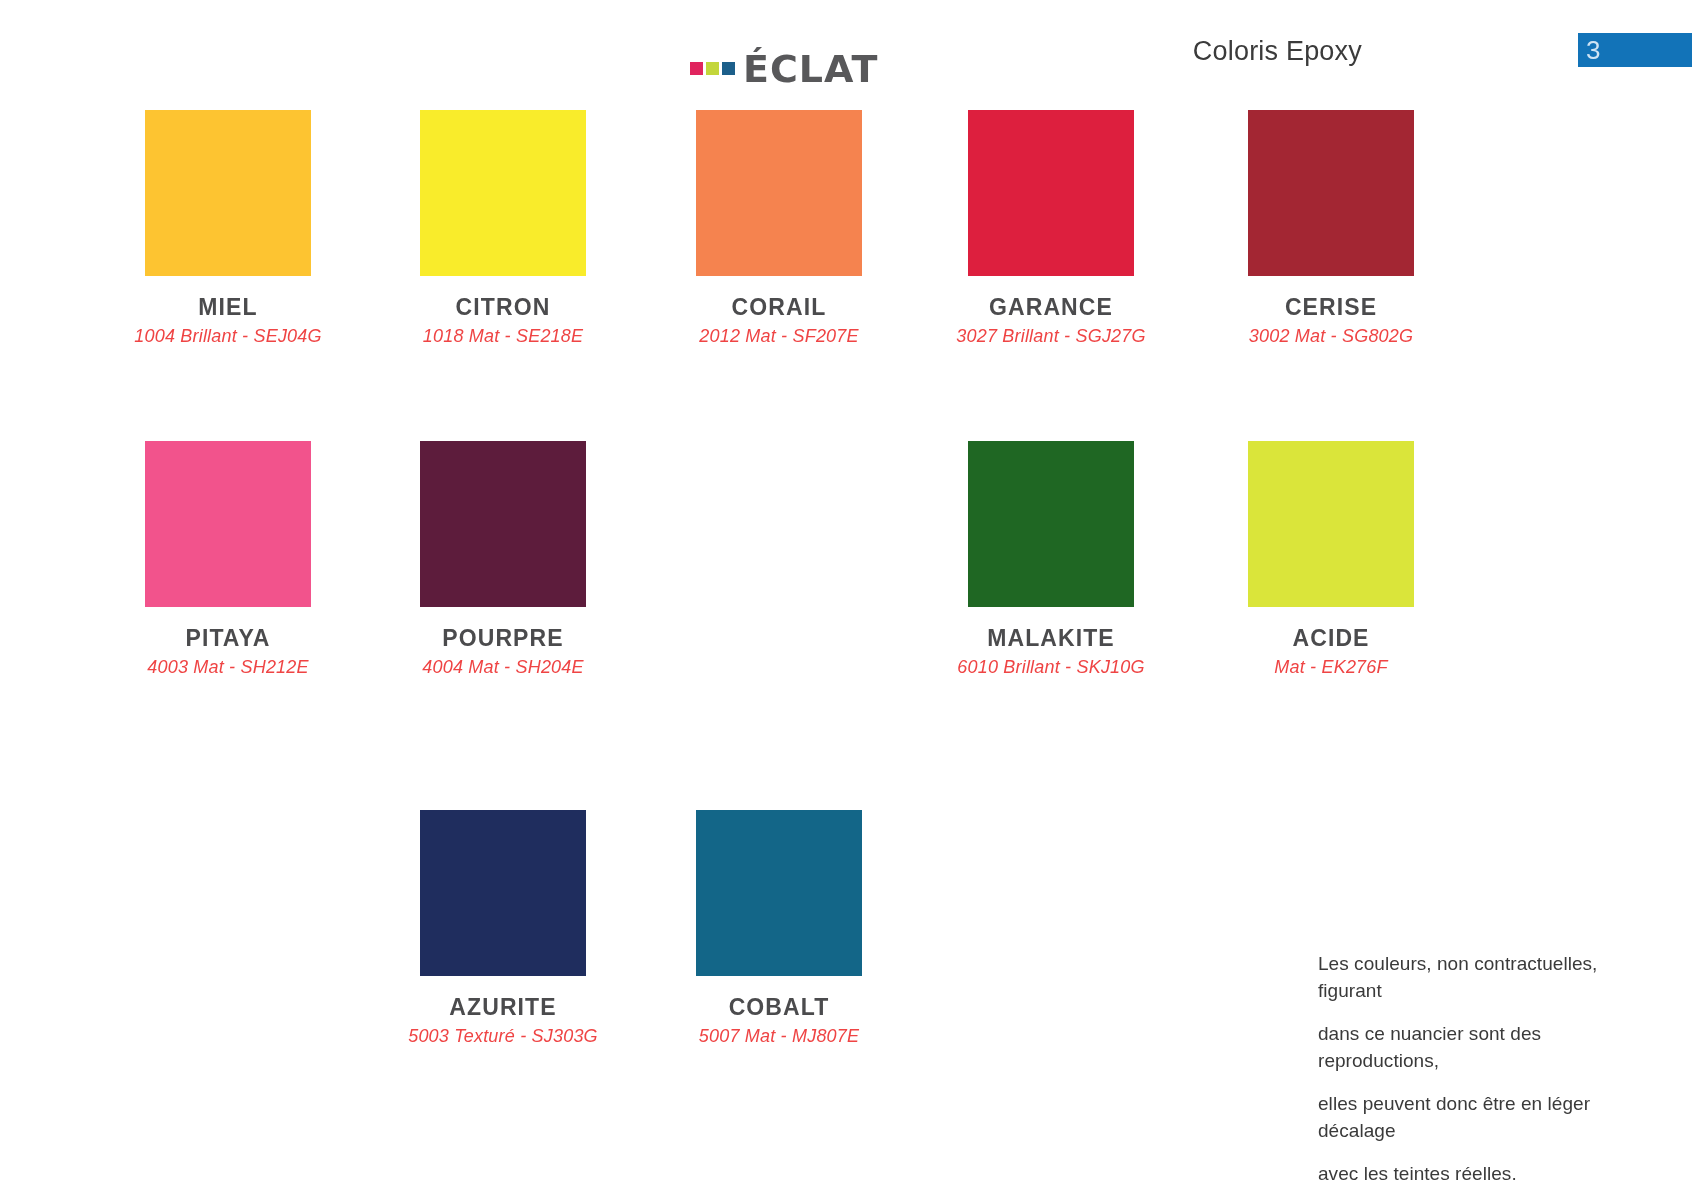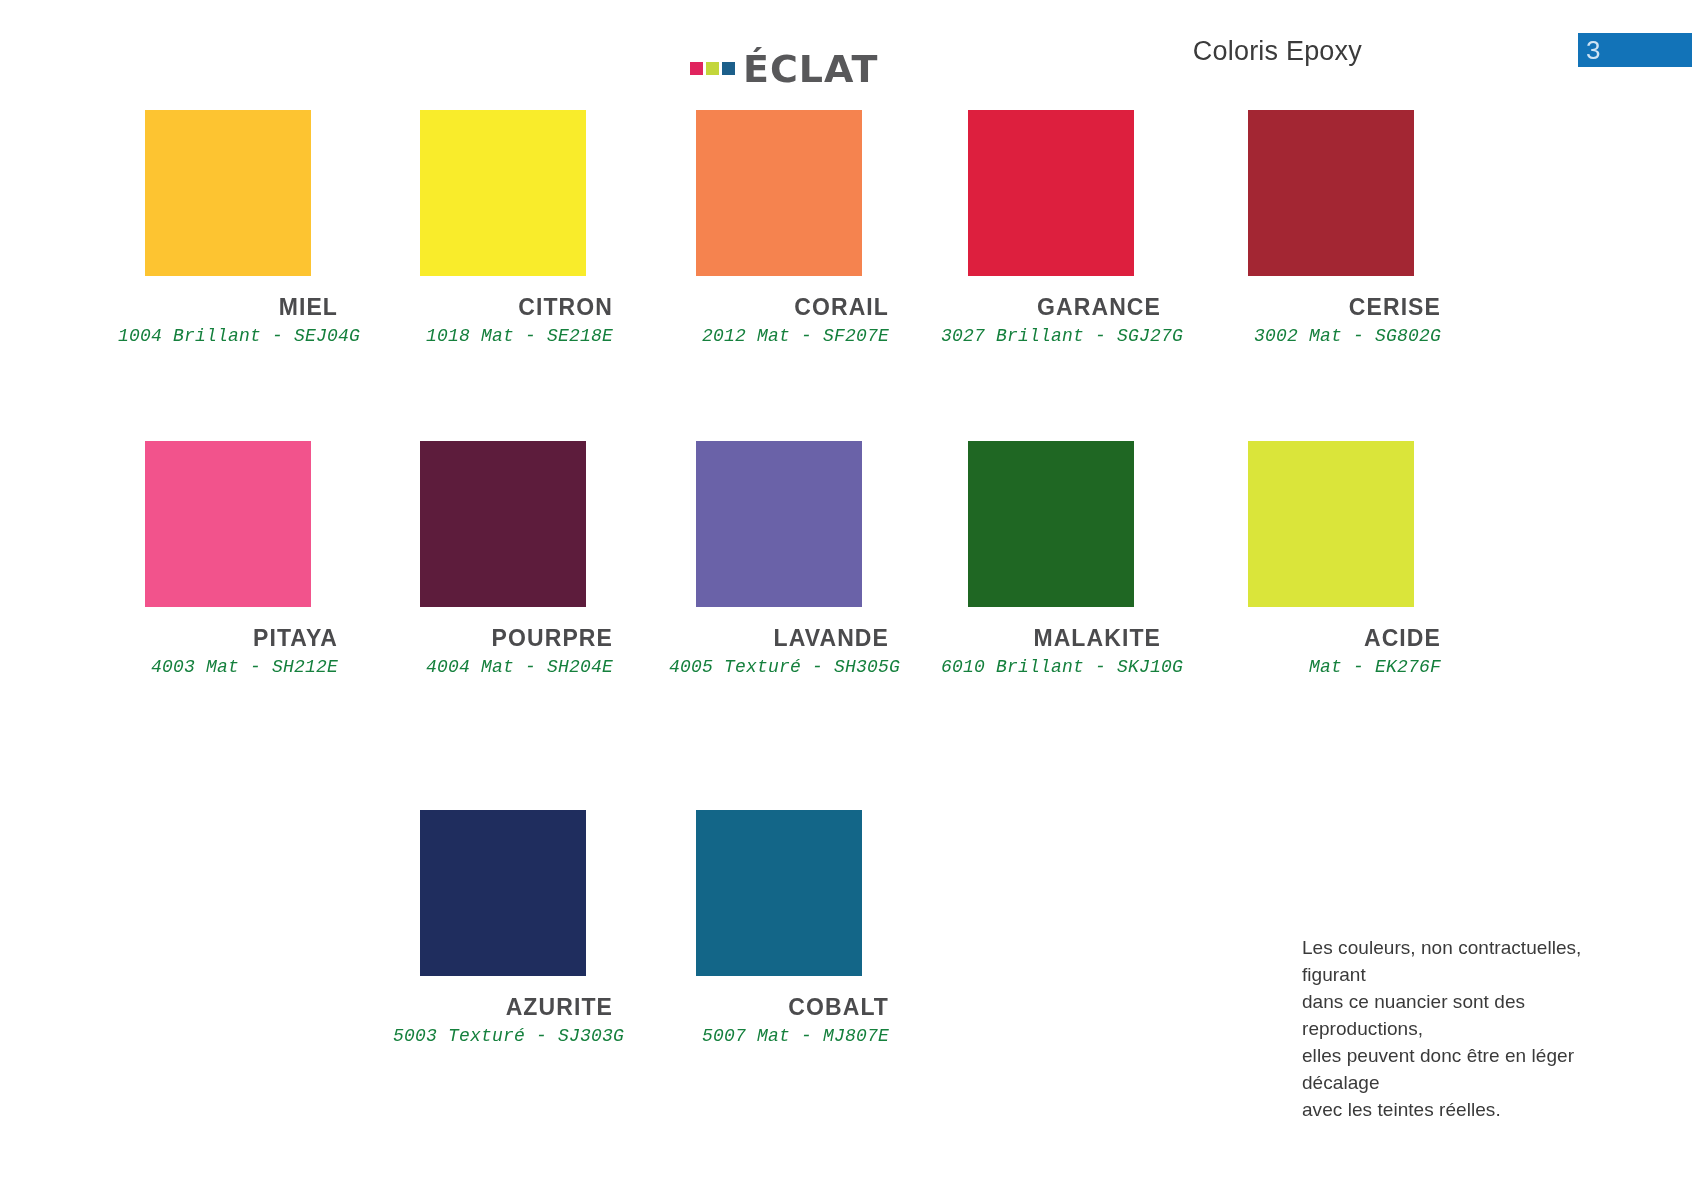--- a/index.html
+++ b/index.html
@@ -83,43 +83,42 @@
     top: 110px;
     width: 1692px;
   }
   .row {
     position: relative;
     height: 330px;
   }
   .cell {
     position: absolute;
     width: 220px;
-    text-align: right;
+    text-align: center;
   }
   .swatch {
     width: 166px;
     height: 166px;
     margin: 0 auto;
     display: block;
   }
   .cell-name {
     margin-top: 18px;
     font-size: 23px;
     font-weight: 700;
     color: #4b4b4d;
     letter-spacing: 1.1px;
   }
   .cell-ref {
     margin-top: 5px;
     font-size: 18px;
     font-style: italic;
-    color: #15803d;
+    color: #ef4444;
     letter-spacing: 0.2px;
     white-space: nowrap;
-    font-family: Liberation Mono, monospace;
   }
 
   
   .col-0 { left: 118px; }
   .col-1 { left: 393px; }
   .col-2 { left: 669px; }
   .col-3 { left: 941px; }
   .col-4 { left: 1221px; }
 
   .row-1 { top: 0px; }
@@ -130,21 +129,21 @@
   .disclaimer {
     position: absolute;
     left: 1302px;
     top: 935px;
     width: 345px;
     font-size: 19px;
     line-height: 1.42;
     color: #3a3a3a;
     letter-spacing: 0.05px;
   }
-  .disclaimer p { margin: 0; }
+  .disclaimer p { margin: 16px; }
 </style>
 </head>
 <body>
 
 <div class="header">
 
   <div class="logo">
     <span class="logo-squares">
       <span class="logo-sq" style="background: rgb(224, 36, 94);"></span>
       <span class="logo-sq" style="background: rgb(195, 214, 59);"></span>
@@ -195,25 +194,20 @@
     <div class="cell col-0">
       <span class="swatch" style="background: rgb(242, 83, 140);"></span>
       <div class="cell-name">PITAYA</div>
       <div class="cell-ref">4003 Mat - SH212E</div>
     </div>
     <div class="cell col-1">
       <span class="swatch" style="background: rgb(93, 28, 60);"></span>
       <div class="cell-name">POURPRE</div>
       <div class="cell-ref">4004 Mat - SH204E</div>
     </div>
-    <div class="cell col-2">
-      <span class="swatch" style="background: rgb(106, 98, 168);"></span>
-      <div class="cell-name">LAVANDE</div>
-      <div class="cell-ref">4005 Texturé - SH305G</div>
-    </div>
     <div class="cell col-3">
       <span class="swatch" style="background: rgb(31, 103, 35);"></span>
       <div class="cell-name">MALAKITE</div>
       <div class="cell-ref">6010 Brillant - SKJ10G</div>
     </div>
     <div class="cell col-4">
       <span class="swatch" style="background: rgb(218, 229, 58);"></span>
       <div class="cell-name">ACIDE</div>
       <div class="cell-ref">Mat - EK276F</div>
     </div>

